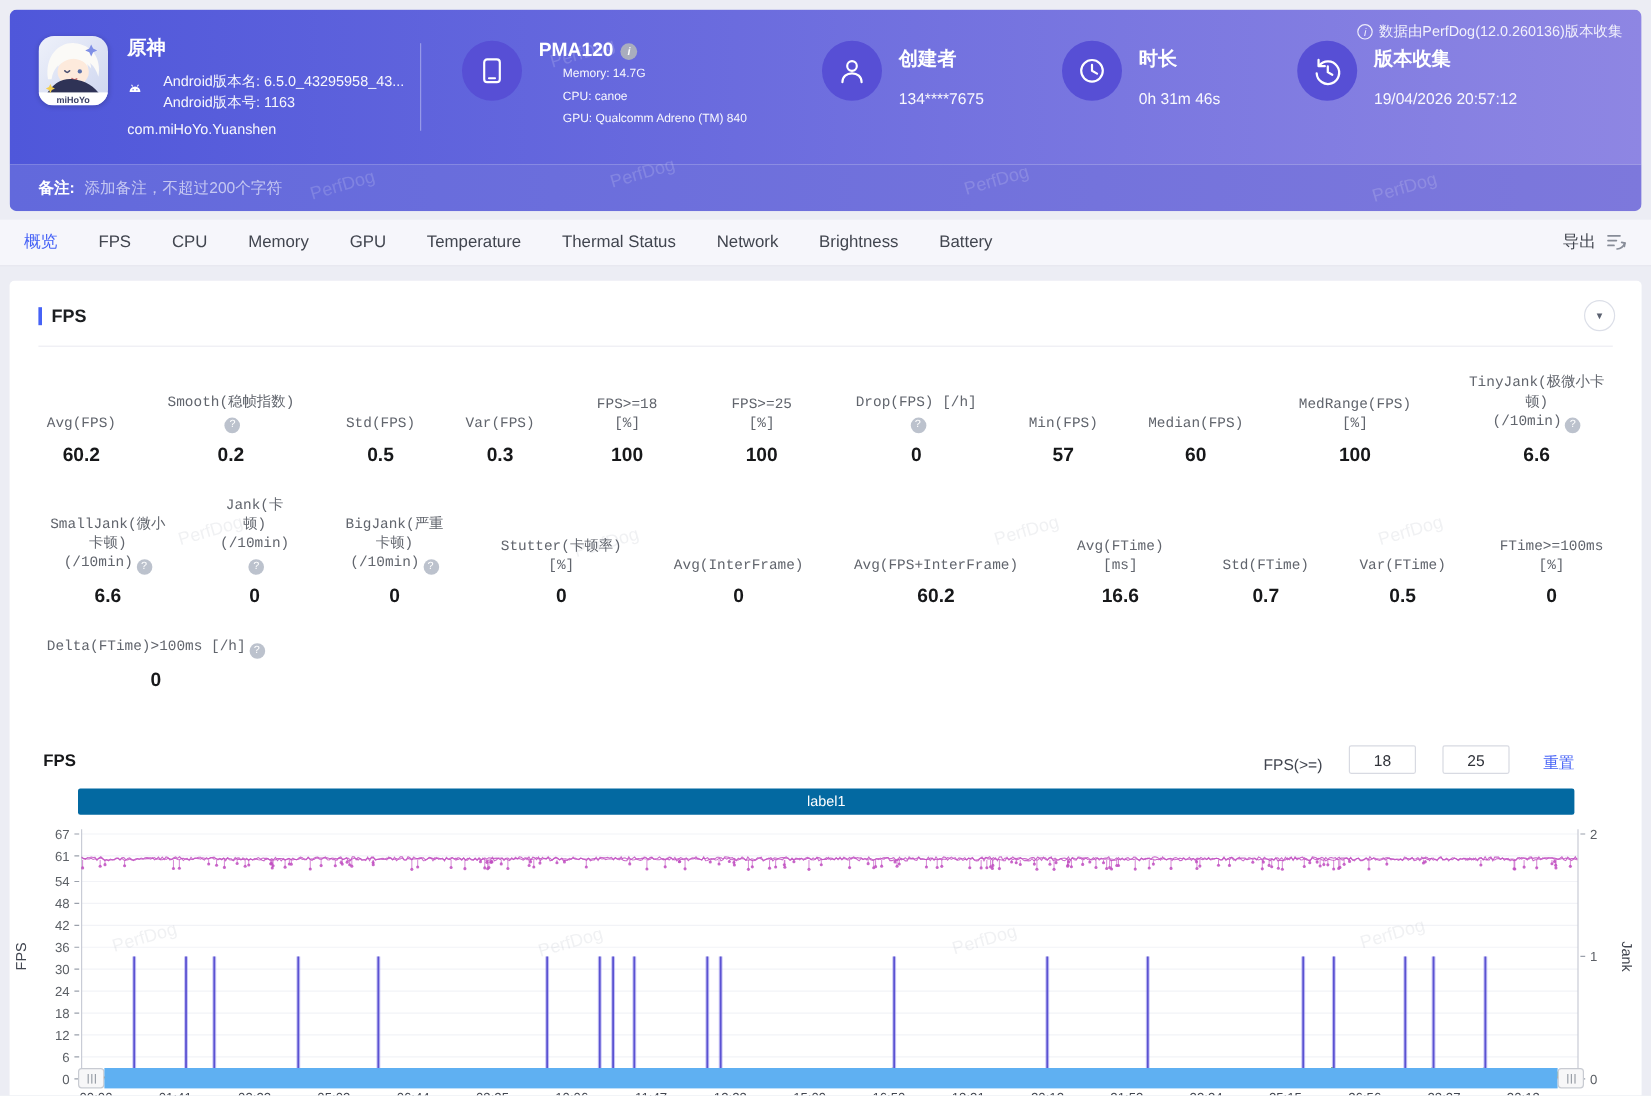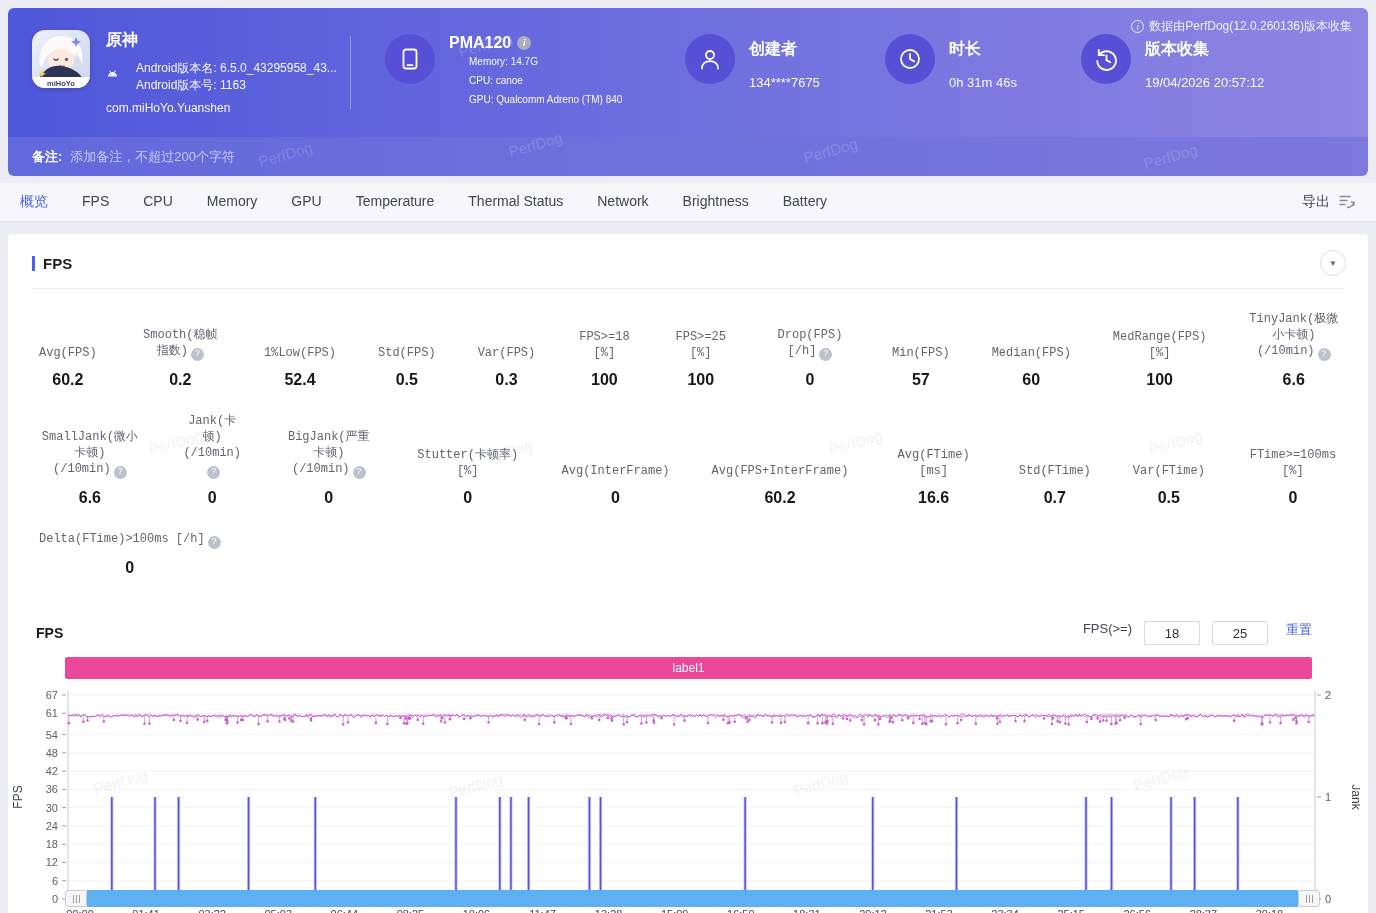--- a/index.html
+++ b/index.html
@@ -44,24 +44,24 @@
   .collapse-btn{width:26px;height:26px;border-radius:50%;border:1px solid #dcdfe8;background:#fff;color:#5b6170;font-size:8px;cursor:pointer;padding:0;}
   .card-divider{height:1px;background:#ededf3;margin:0 24px 0 24px;}
   .metrics{padding:22px 8px 0 10px;}
   .metric-row{display:flex;align-items:flex-end;margin-bottom:24px;}
   .metric-cell{padding:0 21px;text-align:center;}
   .metric-label{font-size:12px;color:#61656d;line-height:16px;white-space:pre-line;font-family:Liberation Mono, monospace;}
   .metric-value{font-size:16px;font-weight:700;color:#17181a;margin-top:10px;}
   .help{display:inline-block;width:13px;height:13px;border-radius:50%;background:#bcc2cd;color:#fff;font-size:9px;line-height:13px;margin-left:3px;vertical-align:-2px;text-align:center;cursor:pointer;}
   .chart-head{display:flex;justify-content:space-between;align-items:center;padding:20px 56px 0 28px;}
   .chart-title{font-size:14px;font-weight:bold;color:#17181a;}
-  .chart-filter{display:flex;align-items:flex-start;gap:12px;font-size:13px;color:#41454f;}
+  .chart-filter{display:flex;align-items:flex-end;gap:22px;font-size:13px;color:#41454f;}
   .chart-filter input{width:56px;height:24px;border:1px solid #d8dae2;border-radius:2px;text-align:center;font-size:13px;color:#30333a;box-sizing:border-box;}
   .reset{color:#4662f6;cursor:pointer;margin-left:6px;}
-  .label-bar{margin:12px 56px 0 57px;height:22px;background:#ec4899;border-radius:2px;color:#fff;font-size:12px;display:flex;align-items:center;justify-content:center;}
+  .label-bar{margin:12px 56px 0 57px;height:22px;background:#0369a1;border-radius:2px;color:#fff;font-size:12px;display:flex;align-items:center;justify-content:center;}
   .chart-wrap{position:relative;margin-top:6px;height:238px;}
   .scrollbar{position:absolute;left:57px;top:656px;width:1255px;height:17px;display:flex;}
   .sb-handle{width:22px;height:17px;background:#f7f7f8;border:1px solid #c8cbd2;border-radius:3px;box-sizing:border-box;display:flex;align-items:center;justify-content:center;cursor:ew-resize;flex:none;}
   .sb-track{flex:1;background:#5fb0f2;cursor:pointer;}
   .grip{width:1px;height:8px;background:#9aa0a8;box-shadow:-3px 0 0 #9aa0a8,3px 0 0 #9aa0a8;}
   
   .wm{position:absolute;font-size:15px;color:rgba(90,95,120,.09);transform:rotate(-16deg);pointer-events:none;}
   .hero .wm{color:rgba(255,255,255,.16);}
 </style>
 </head>
@@ -230,24 +230,20 @@
 
     <div class="metrics" id="metrics">
         <div class="metric-row">
           <div class="metric-cell">
             <div class="metric-label">Avg(FPS)</div>
             <div class="metric-value">60.2</div>
           </div>
           <div class="metric-cell">
             <div class="metric-label">Smooth(稳帧指数)<span class="help">?</span></div>
             <div class="metric-value">0.2</div>
-          </div>
-          <div class="metric-cell">
-            <div class="metric-label">1%Low(FPS)</div>
-            <div class="metric-value">52.4</div>
           </div>
           <div class="metric-cell">
             <div class="metric-label">Std(FPS)</div>
             <div class="metric-value">0.5</div>
           </div>
           <div class="metric-cell">
             <div class="metric-label">Var(FPS)</div>
             <div class="metric-value">0.3</div>
           </div>
           <div class="metric-cell">

